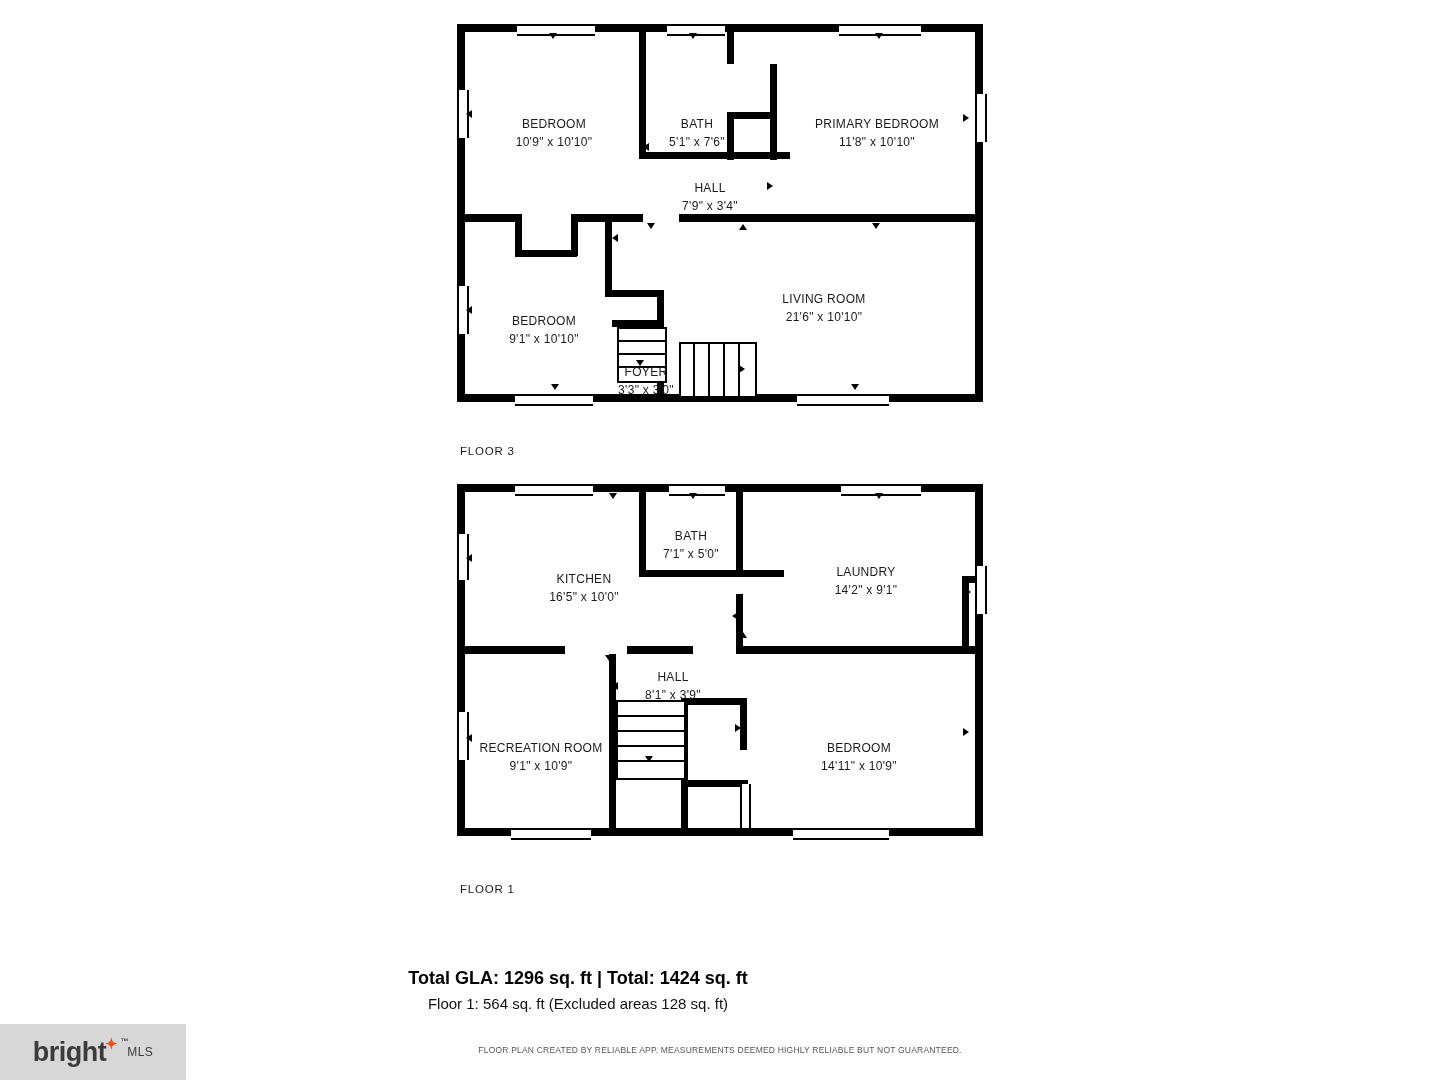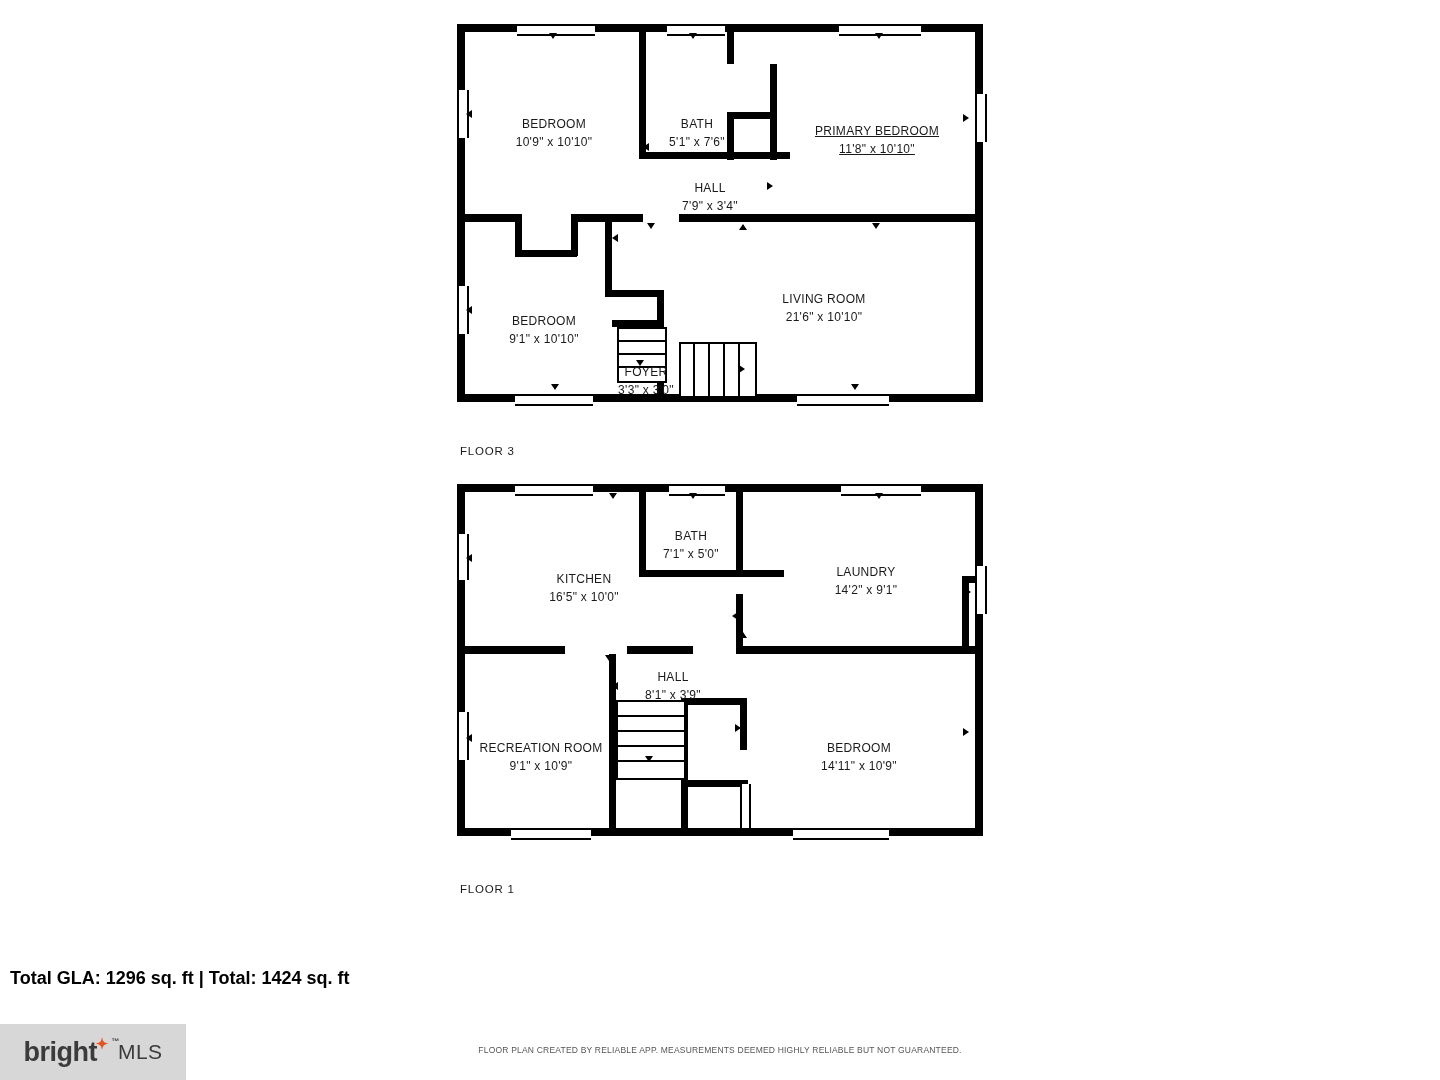--- a/index.html
+++ b/index.html
@@ -94,21 +94,21 @@
     font-size: 11.5px;
     letter-spacing: 0.8px;
     color: #1a1a1a;
   }
 
   
   .summary {
     position: absolute;
     left: 0;
     width: 1156px;
-    margin-left: 10px;
+    text-align: center;
   }
   .summary .total {
     font-size: 18px;
     font-weight: bold;
     color: #000;
     margin-bottom: 4px;
   }
   .summary .line {
     font-size: 15px;
     color: #111;
@@ -152,21 +152,21 @@
     right: -11px;
   }
   .watermark .wm-tm {
     color: #3b3b3b;
     font-size: 8px;
     position: absolute;
     top: 0px;
     right: -22px;
   }
   .watermark .wm-mls {
-    font-size: 21px;
+    font-size: 12px;
     color: #3b3b3b;
     margin-left: 16px;
     letter-spacing: 0.5px;
   }
 </style>
 </head>
 <body>
 
 <div class="plan" id="floor2-plan" style="left:457px; top:24px; width:526px; height:378px;">
 
@@ -238,21 +238,21 @@
   <div class="arrow up" style="left:282px; top:200px;"></div>
 
   <div class="room-label" style="left:97px; top:91px;">
     <span class="name">BEDROOM</span>
     <span class="dims">10'9" x 10'10"</span>
   </div>
   <div class="room-label" style="left:240px; top:91px;">
     <span class="name">BATH</span>
     <span class="dims">5'1" x 7'6"</span>
   </div>
-  <div class="room-label" style="left:420px; top:98px;text-decoration:underline;">
+  <div class="room-label" style="left:420px; top:91px;">
     <span class="name">PRIMARY BEDROOM</span>
     <span class="dims">11'8" x 10'10"</span>
   </div>
   <div class="room-label" style="left:253px; top:155px;">
     <span class="name">HALL</span>
     <span class="dims">7'9" x 3'4"</span>
   </div>
   <div class="room-label" style="left:87px; top:288px;">
     <span class="name">BEDROOM</span>
     <span class="dims">9'1" x 10'10"</span>
@@ -348,20 +348,21 @@
   <div class="room-label" style="left:402px; top:255px;">
     <span class="name">BEDROOM</span>
     <span class="dims">14'11" x 10'9"</span>
   </div>
 </div>
 
 <div class="floor-caption" style="left:460px; top:883px;">FLOOR 1</div>
 
 <div class="summary" style="top:968px;">
   <div class="total">Total GLA: 1296 sq. ft | Total: 1424 sq. ft</div>
+  <div class="line">Floor 1: 564 sq. ft (Excluded areas 128 sq. ft)</div>
 </div>
 
 <div class="disclaimer" style="top:1045px;">FLOOR PLAN CREATED BY RELIABLE APP. MEASUREMENTS DEEMED HIGHLY RELIABLE BUT NOT GUARANTEED.</div>
 
 <div class="watermark">
   <span class="wm-bright">
     <span>bright</span>
     <span class="wm-star">✦</span>
     <span class="wm-tm">™</span>
   </span>

